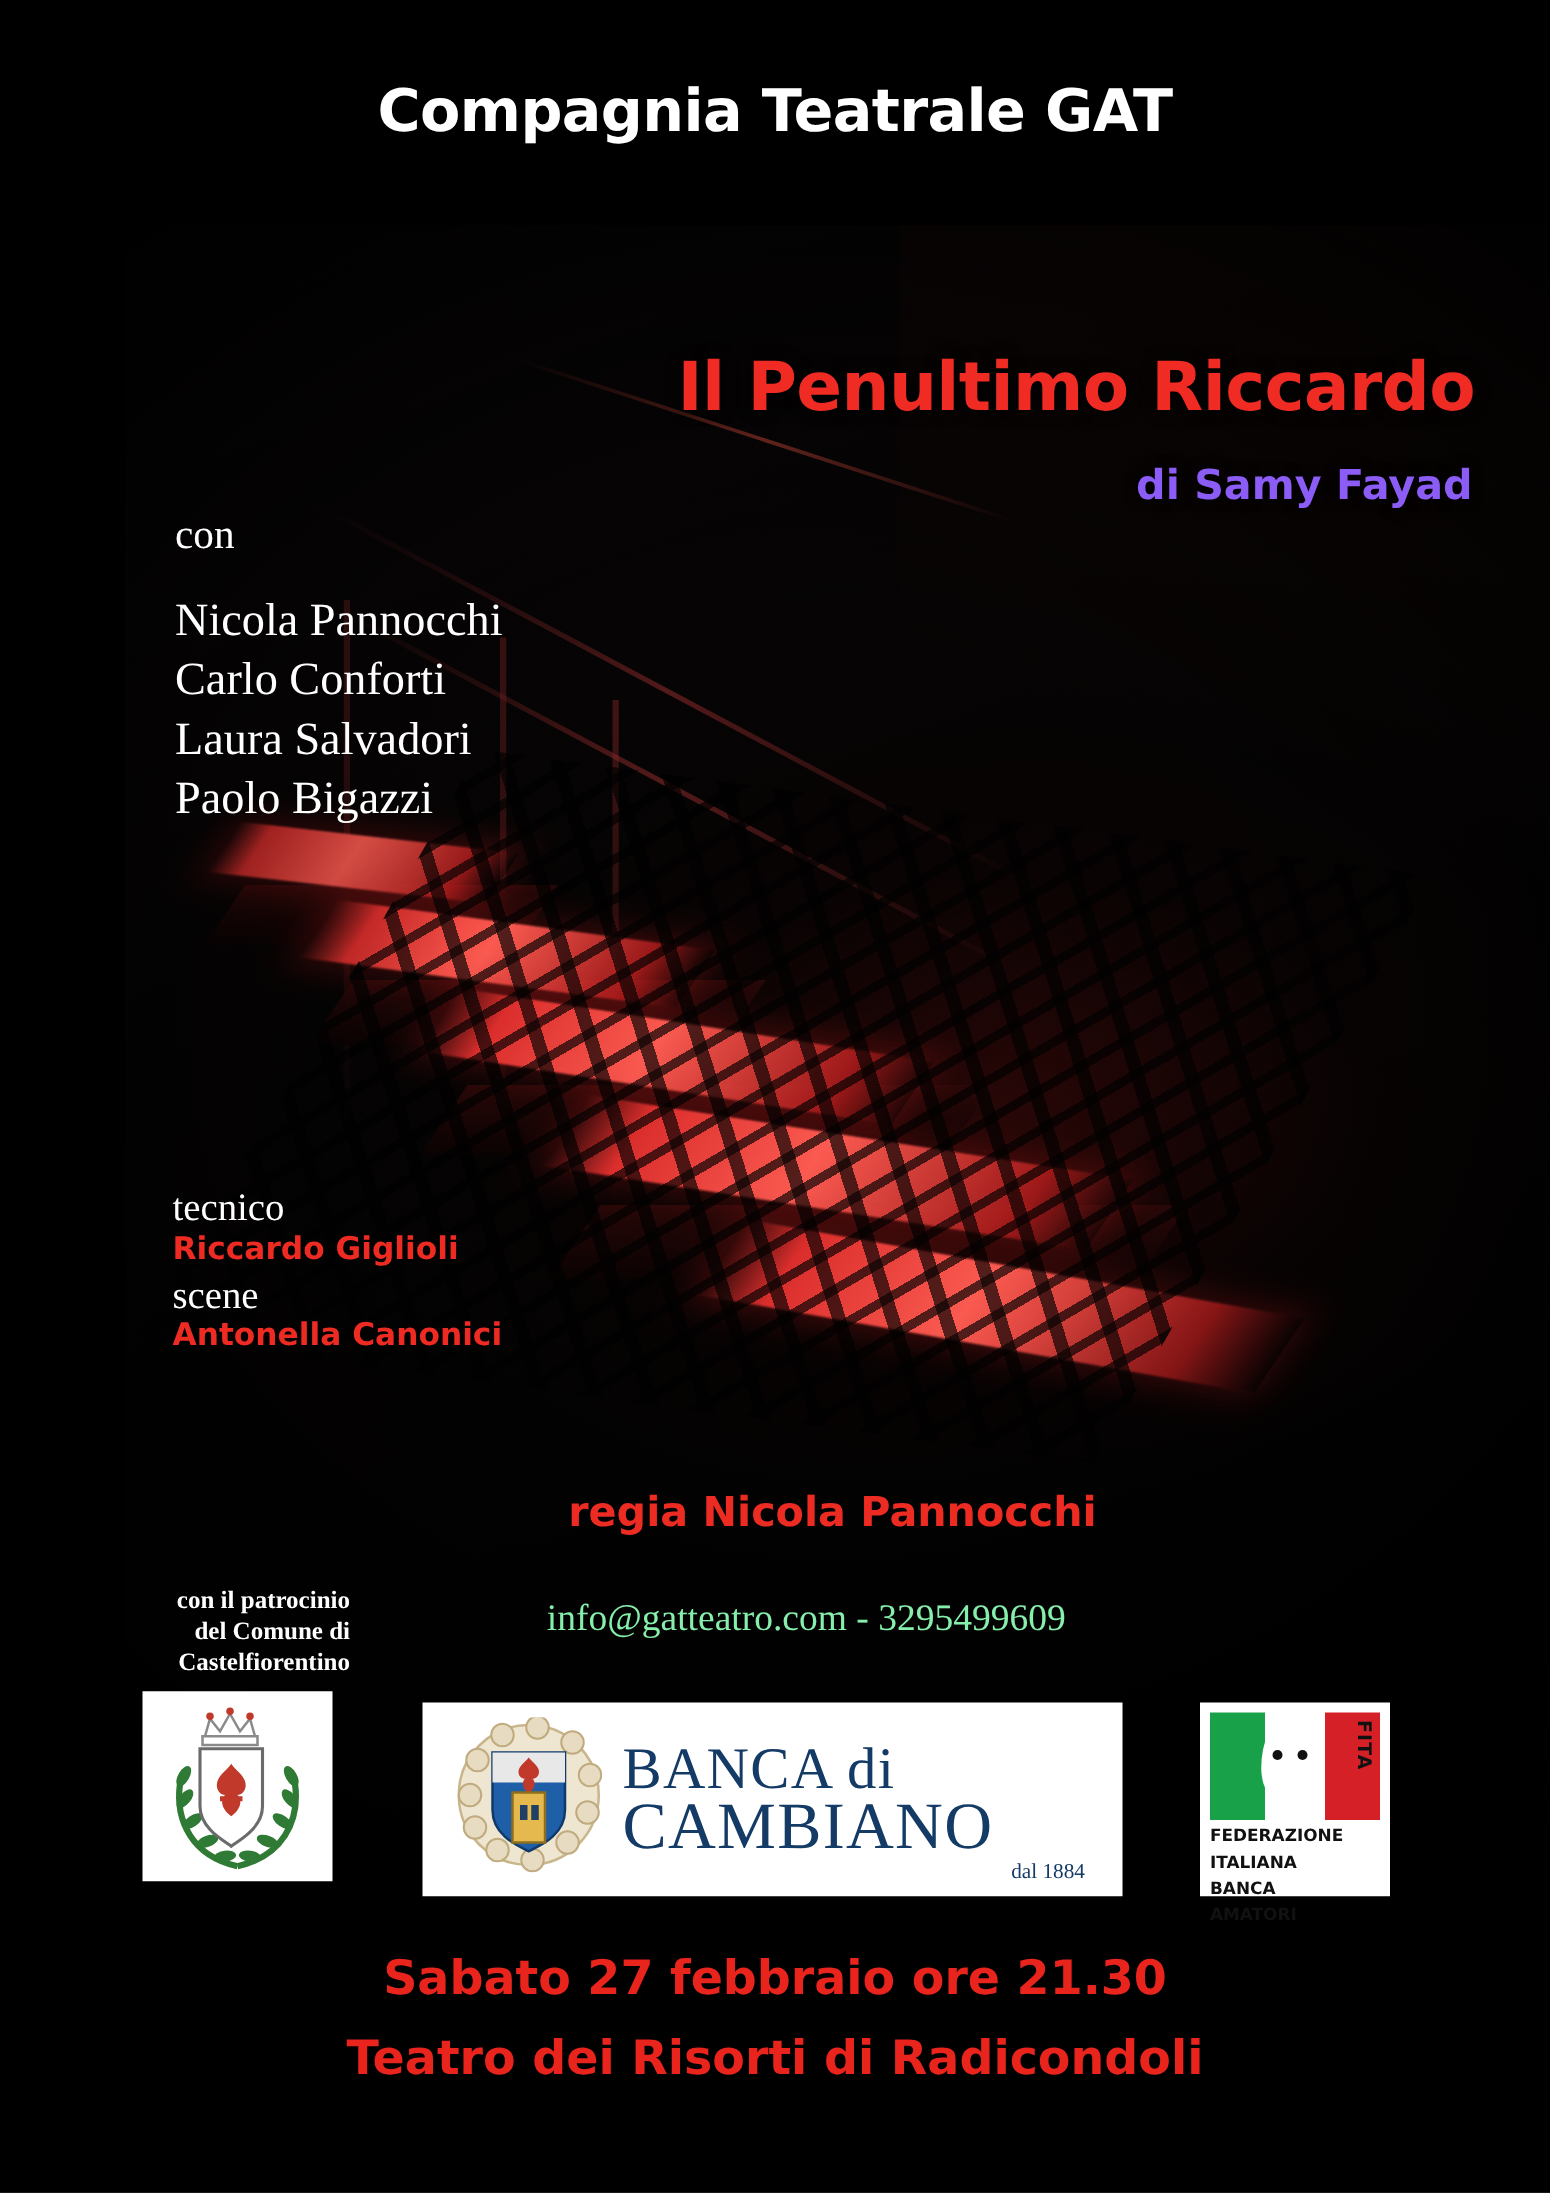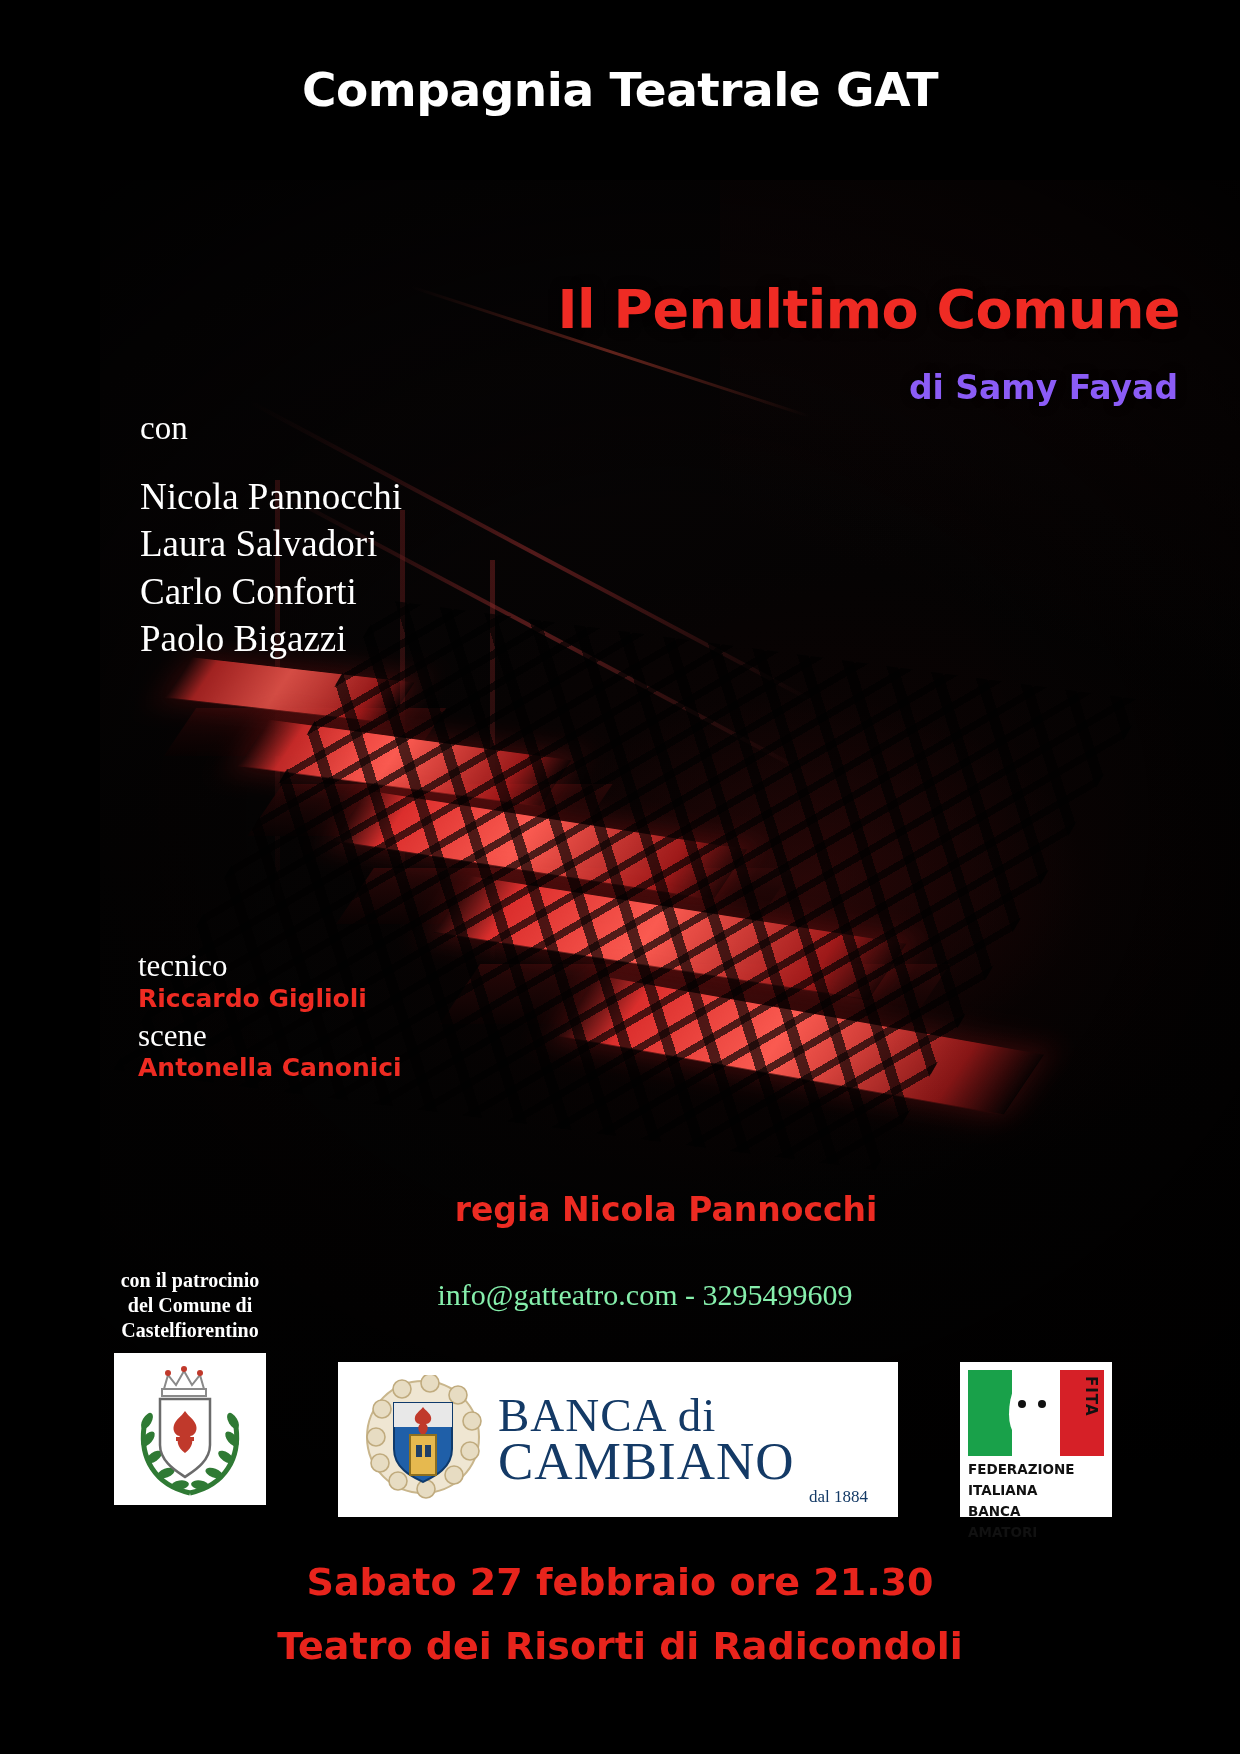--- a/index.html
+++ b/index.html
@@ -154,21 +154,21 @@
     position: absolute; top: 1278px; left: 0; width: 100%;
     text-align: center;
     font-family: "Liberation Serif", serif;
     font-size: 30px; color: #86efac;
     padding-left: 50px;
   }
 
   
   .patron {
     position: absolute; left: 100px; top: 1268px; width: 180px;
-    text-align: center;
+    text-align: right;
   }
   .patron-text {
     font-family: "Liberation Serif", serif;
     font-weight: bold; font-size: 20px; color: #fff; line-height: 1.25;
   }
   .patron-crest {
     margin: 10px auto 0;
     width: 152px; height: 152px;
     background: #fff;
     position: relative;
@@ -249,28 +249,28 @@
     <div class="step s1"></div>
     <div class="step s2"></div>
     <div class="step s3"></div>
     <div class="step s4"></div>
     <div class="step s5"></div>
     <div class="mesh"></div>
   </div>
 
   <div class="company-title">Compagnia Teatrale GAT</div>
 
-  <div class="show-title">Il Penultimo Comune</div>
+  <div class="show-title">Il Penultimo Riccardo</div>
   <div class="show-author">di Samy Fayad</div>
 
   <div class="cast-block">
     <div class="cast-con">con</div>
     <div class="cast-name">Nicola Pannocchi</div>
+    <div class="cast-name">Carlo Conforti</div>
     <div class="cast-name">Laura Salvadori</div>
-    <div class="cast-name">Carlo Conforti</div>
     <div class="cast-name">Paolo Bigazzi</div>
   </div>
 
   <div class="crew-block">
     <div class="crew-role">tecnico</div>
     <div class="crew-person">Riccardo Giglioli</div>
     <div class="crew-role">scene</div>
     <div class="crew-person">Antonella Canonici</div>
   </div>
 

